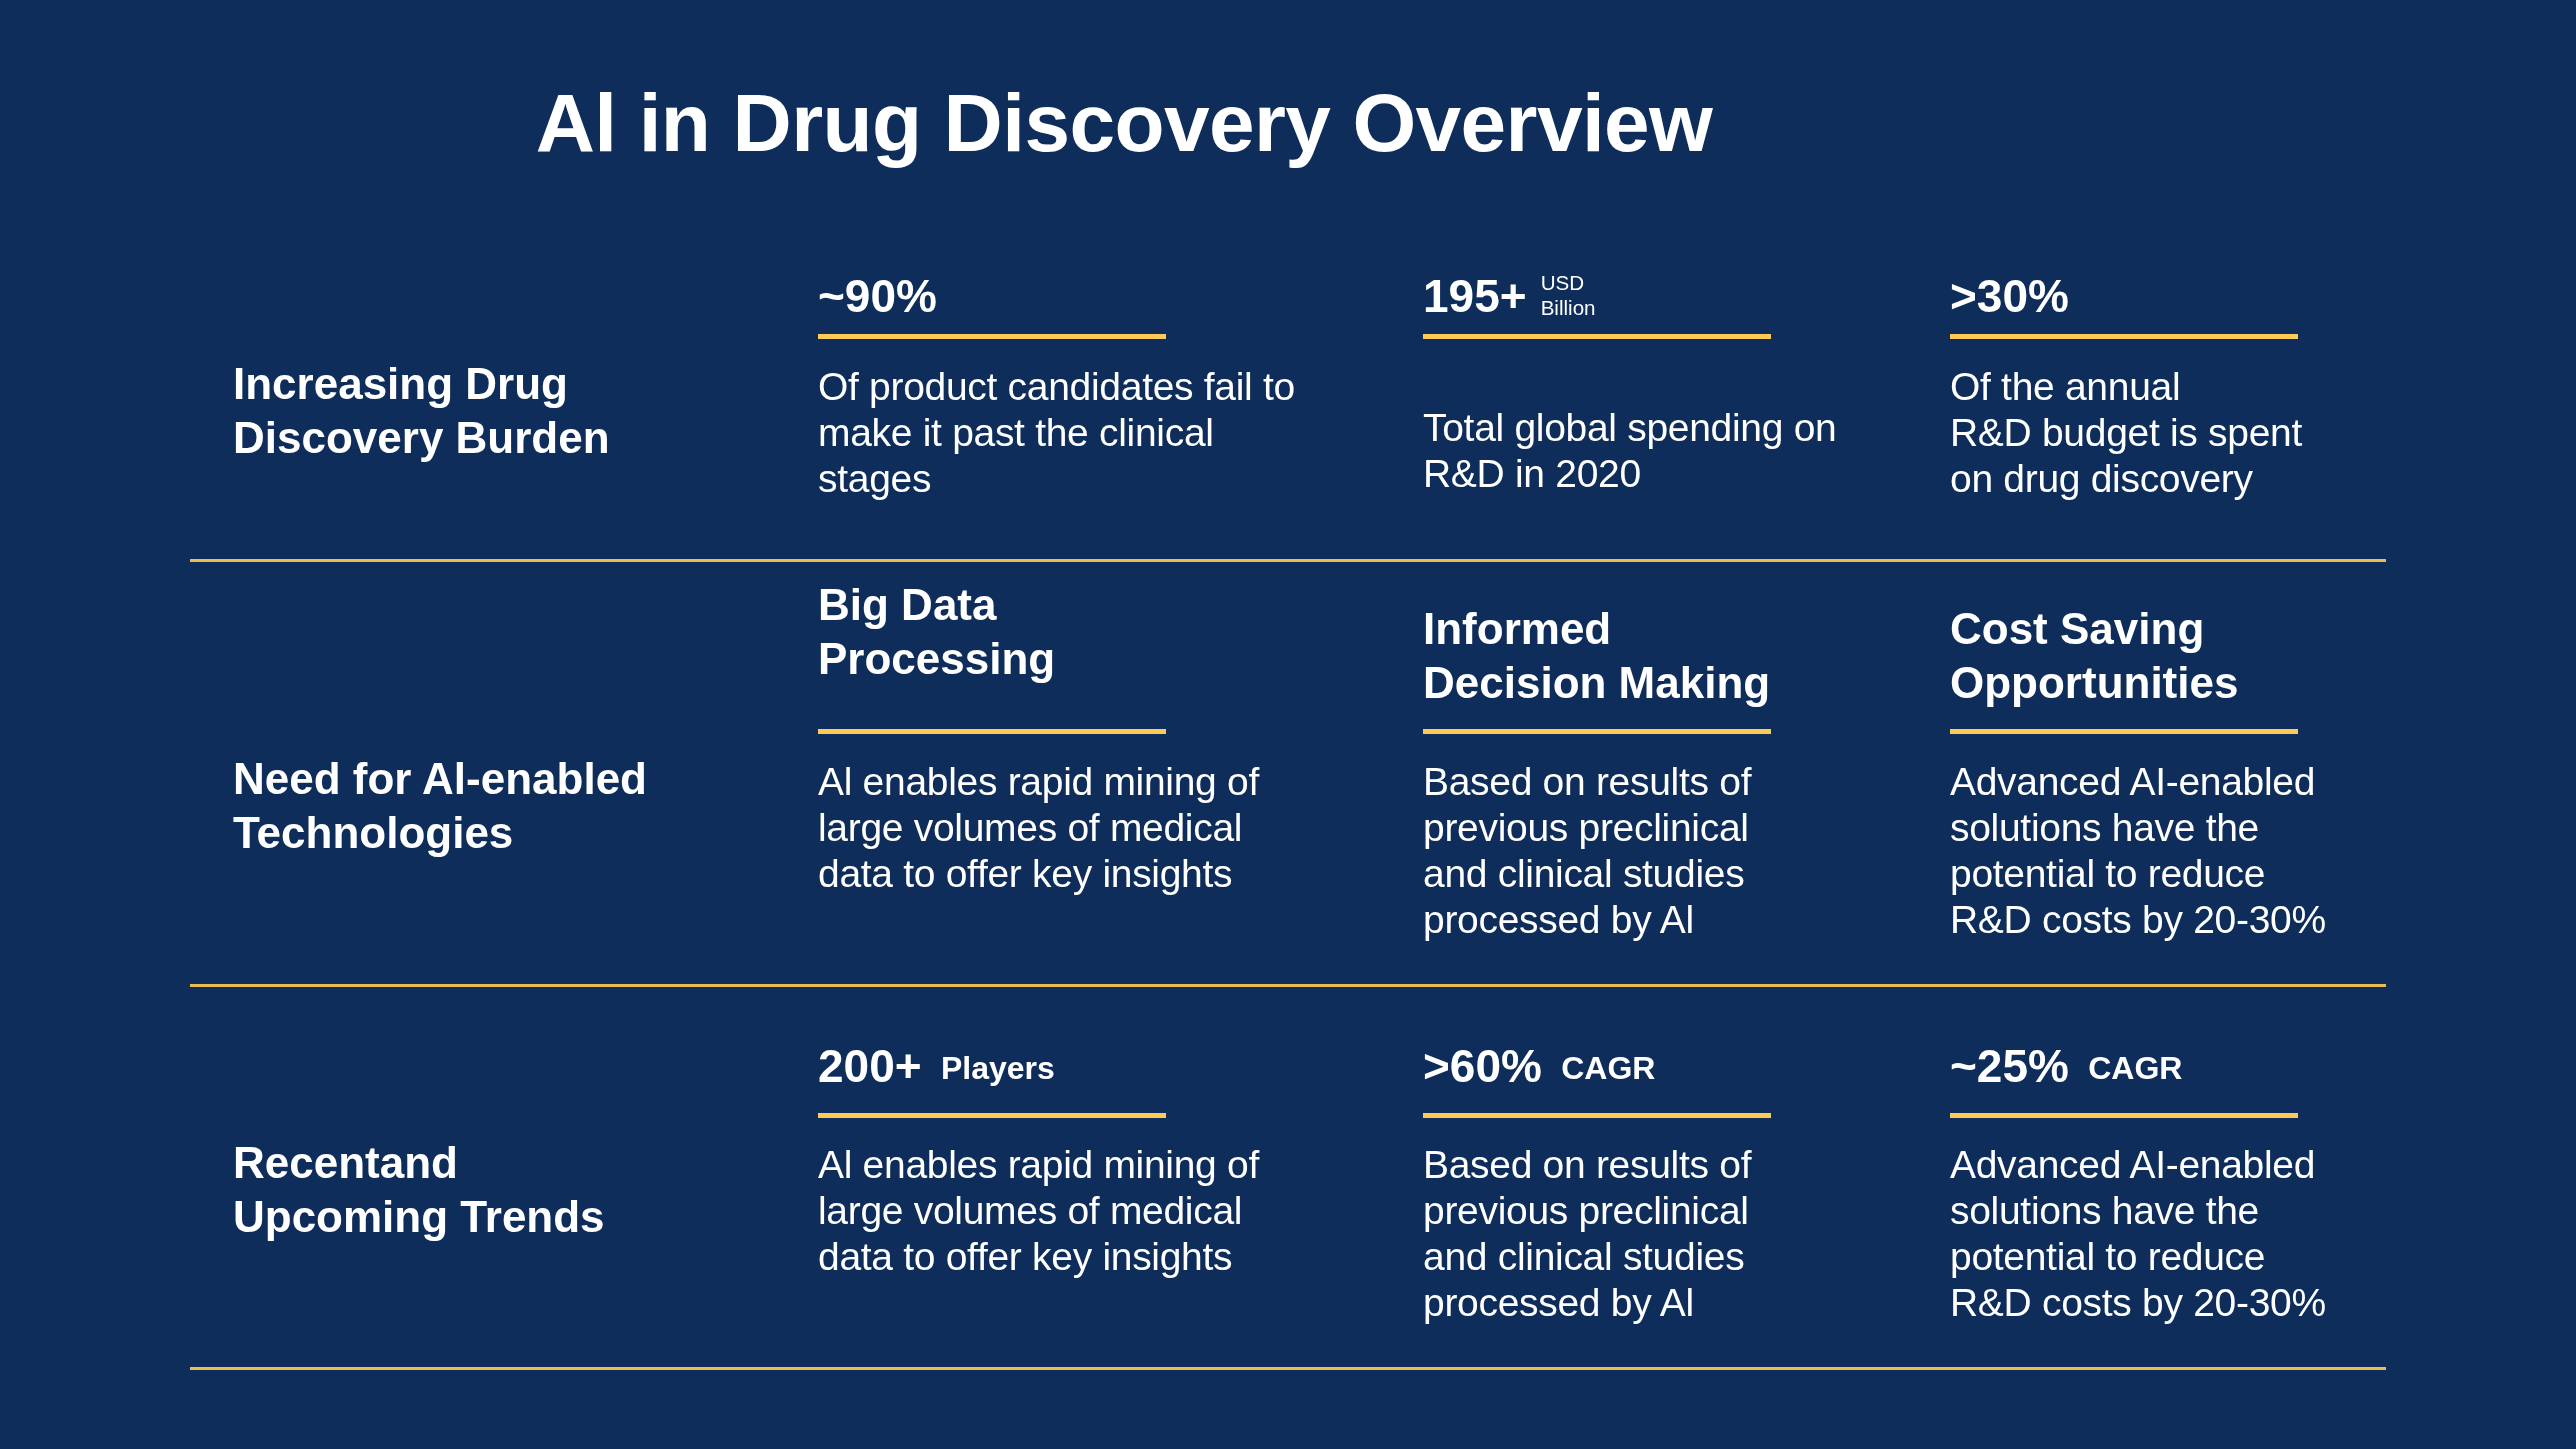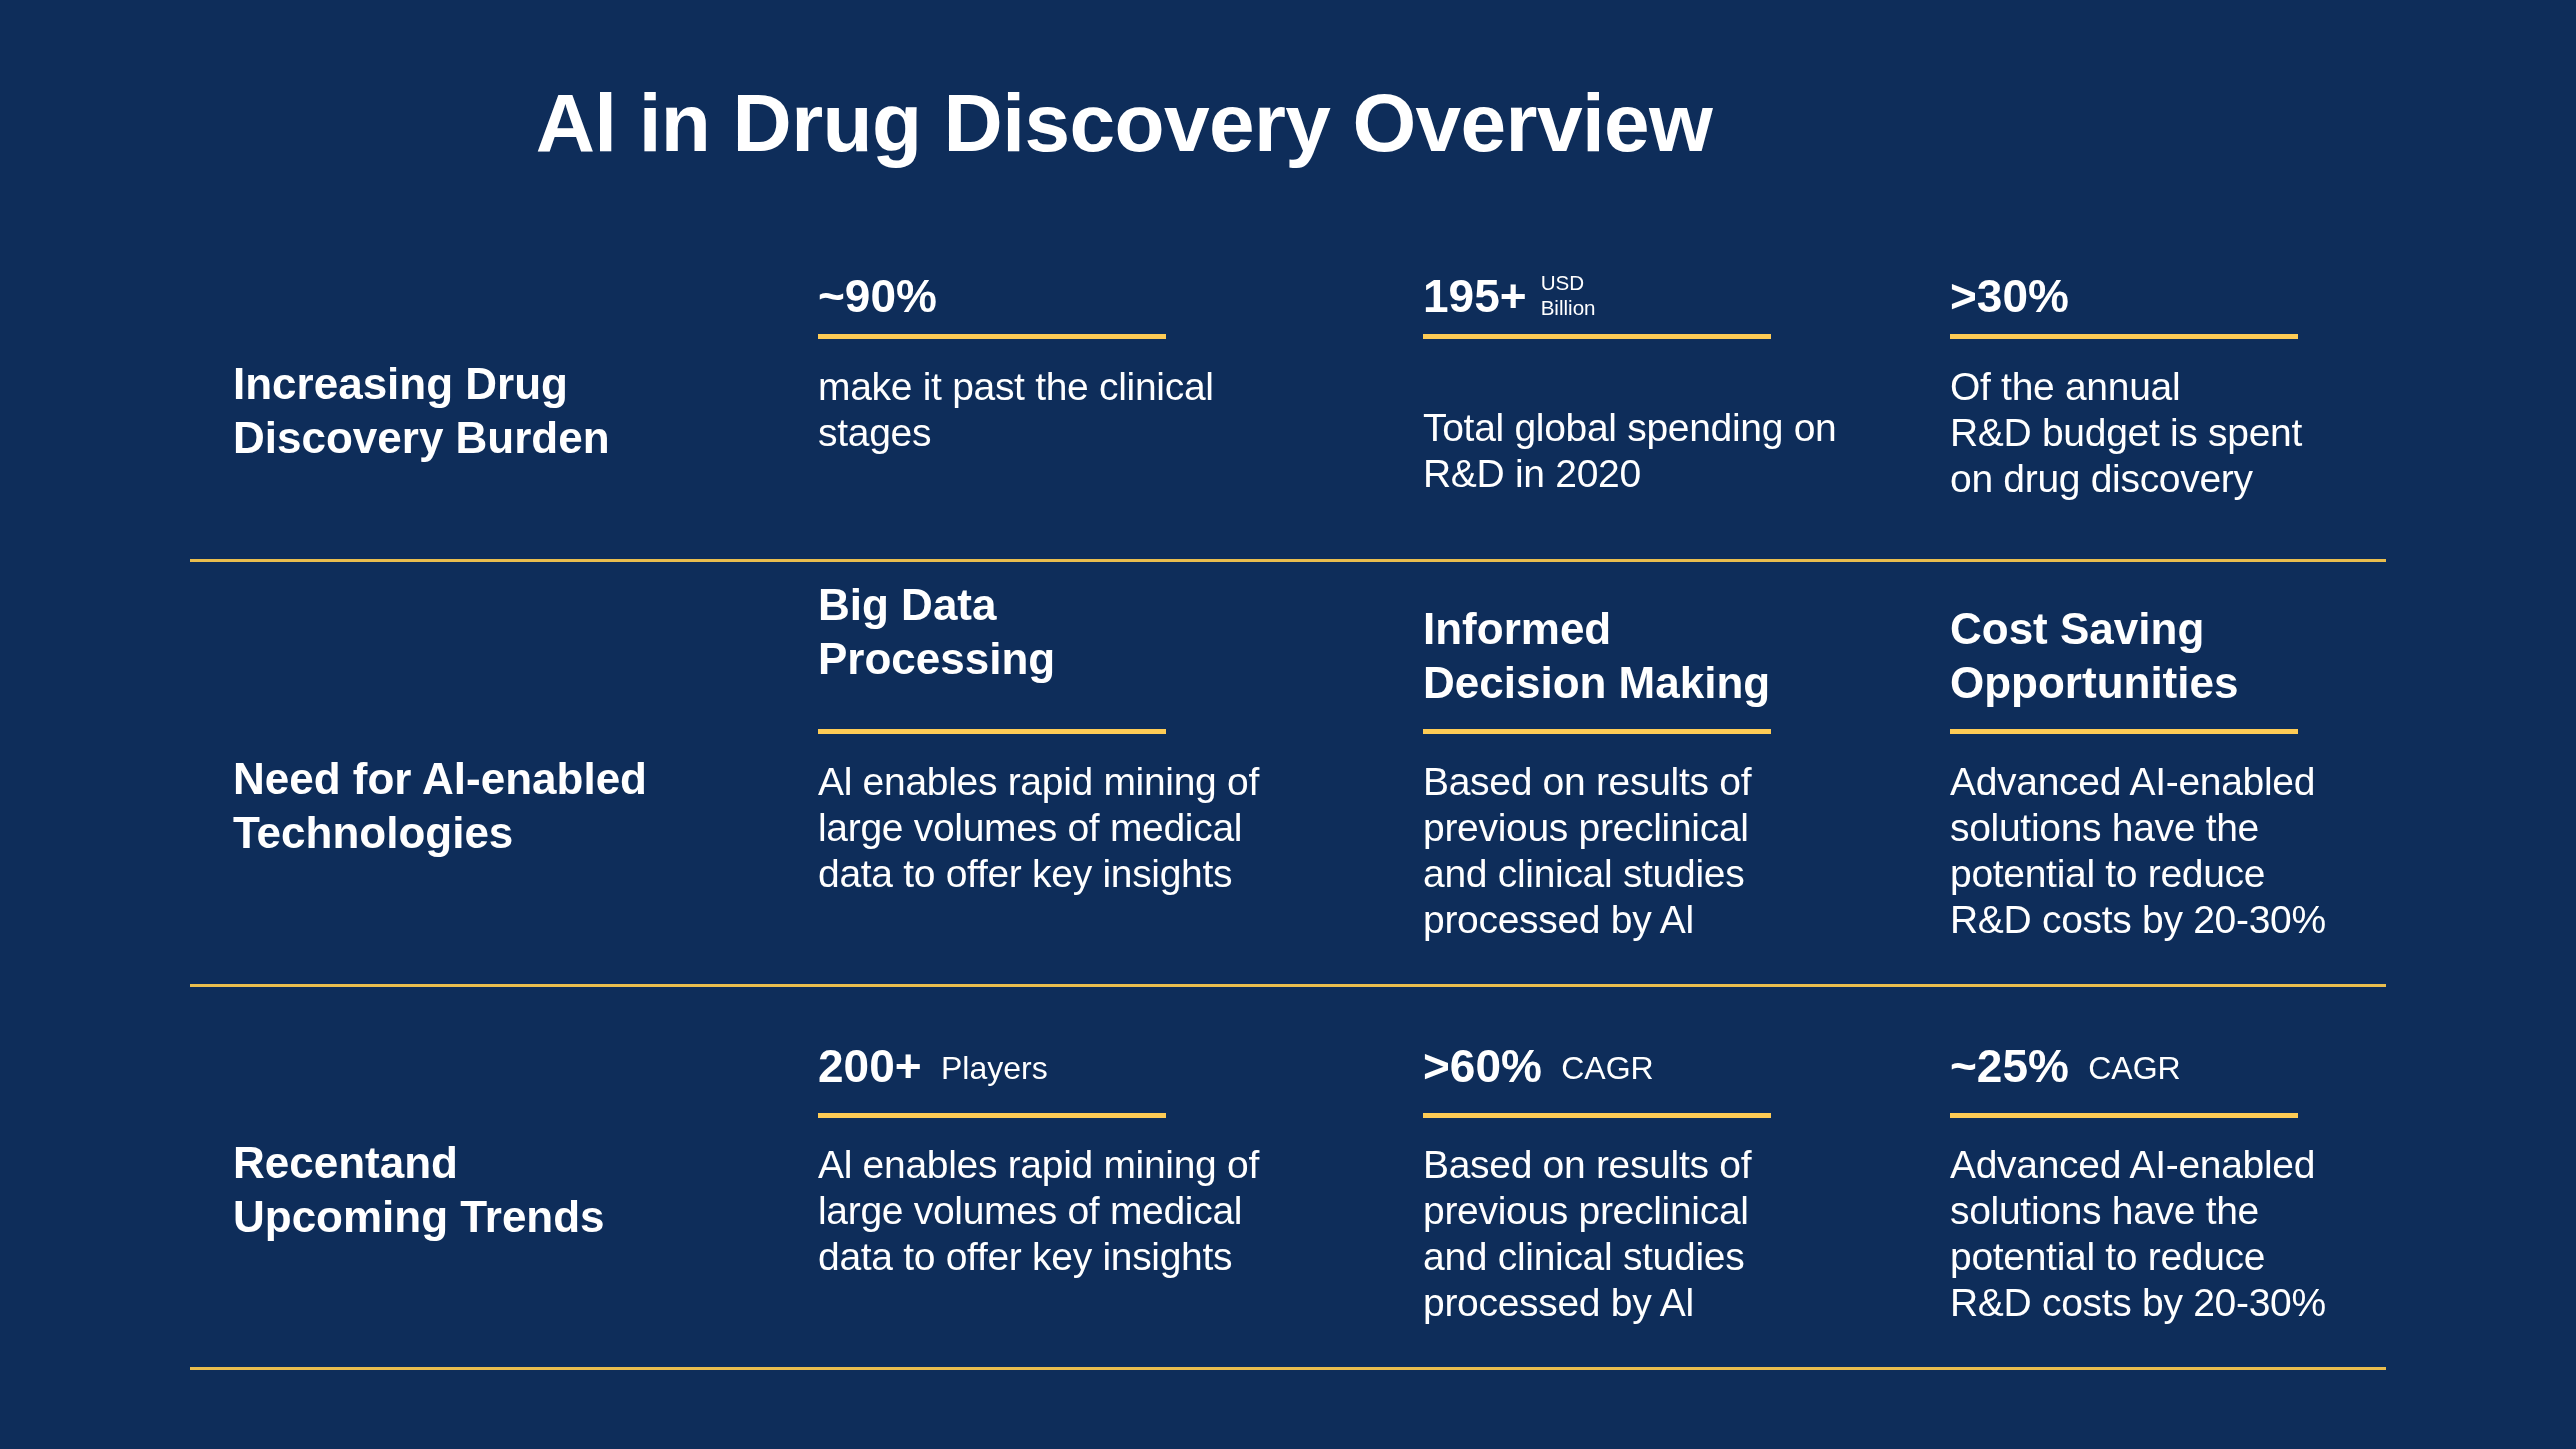--- a/index.html
+++ b/index.html
@@ -26,21 +26,21 @@
   .col { position:absolute; width:464px; }
   .head {
     position:absolute; left:0; font-weight:bold; white-space:nowrap;
   }
   .metric { font-size:46px; line-height:52px; }
   .unit-stack {
     display:inline-block; vertical-align:top; font-size:20.6px; line-height:24.5px;
     margin-left:14px; margin-top:1.3px; font-weight:normal;
   }
   .unit-inline {
-    font-size:32px; font-weight:normal; margin-left:19.3px; vertical-align:6%;
+    font-size:32px; font-weight:bold; margin-left:19.3px; vertical-align:6%;
   }
   .head-two { font-size:44px; line-height:54px; }
   .gold {
     position:absolute; left:0; width:348px; height:4.5px; background:#fdcb55;
   }
   .desc {
     position:absolute; left:0; width:502px;
     font-size:39px; line-height:46px; font-weight:normal;
     letter-spacing:-0.3px;
   }
@@ -52,20 +52,21 @@
 
 <div class="row-label" style="top:357px;">
   <div>Increasing Drug</div>
   <div>Discovery Burden</div>
 </div>
 
 <div class="col" style="left:818px; top:0;">
   <div class="head metric" style="top:270px;">~90%</div>
   <div class="gold" style="top:334px;"></div>
   <div class="desc" style="top:364px;">
+    <div>Of product candidates fail to</div>
     <div>make it past the clinical</div>
     <div>stages</div>
   </div>
 </div>
 
 <div class="col" style="left:1423px; top:0;">
   <div class="head metric" style="top:270px;">
     <span>195+</span><span class="unit-stack"><div>USD</div><div>Billion</div></span>
   </div>
   <div class="gold" style="top:334px;"></div>

